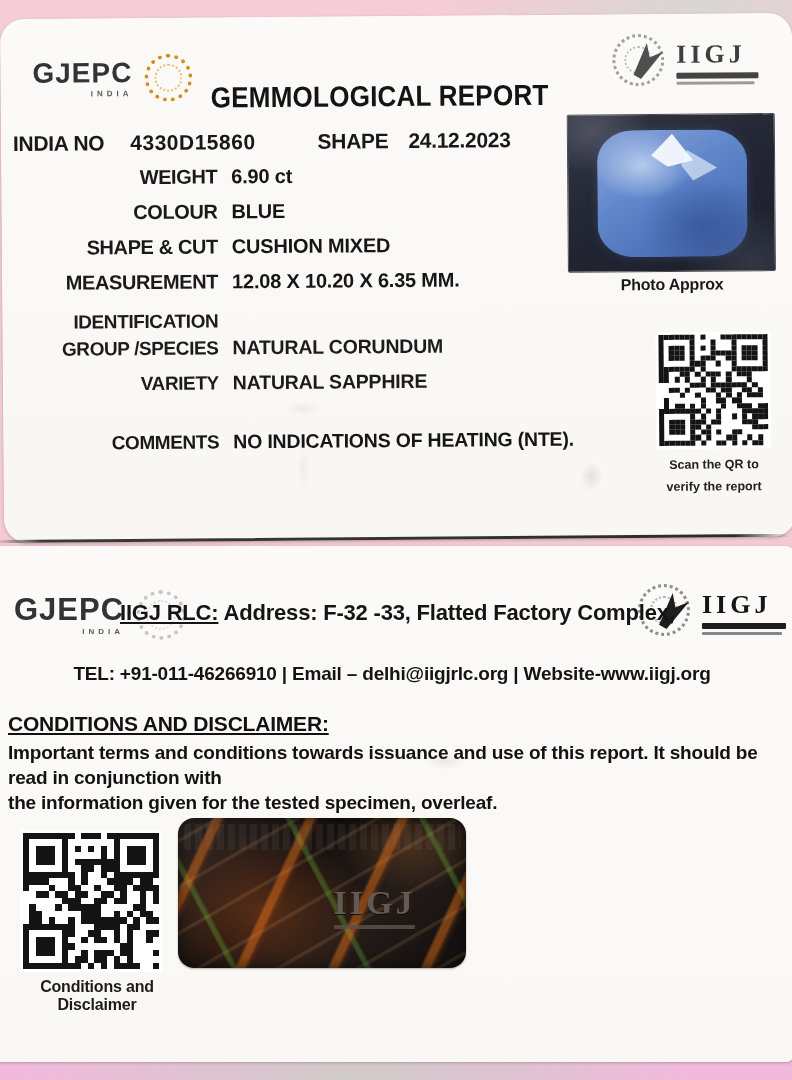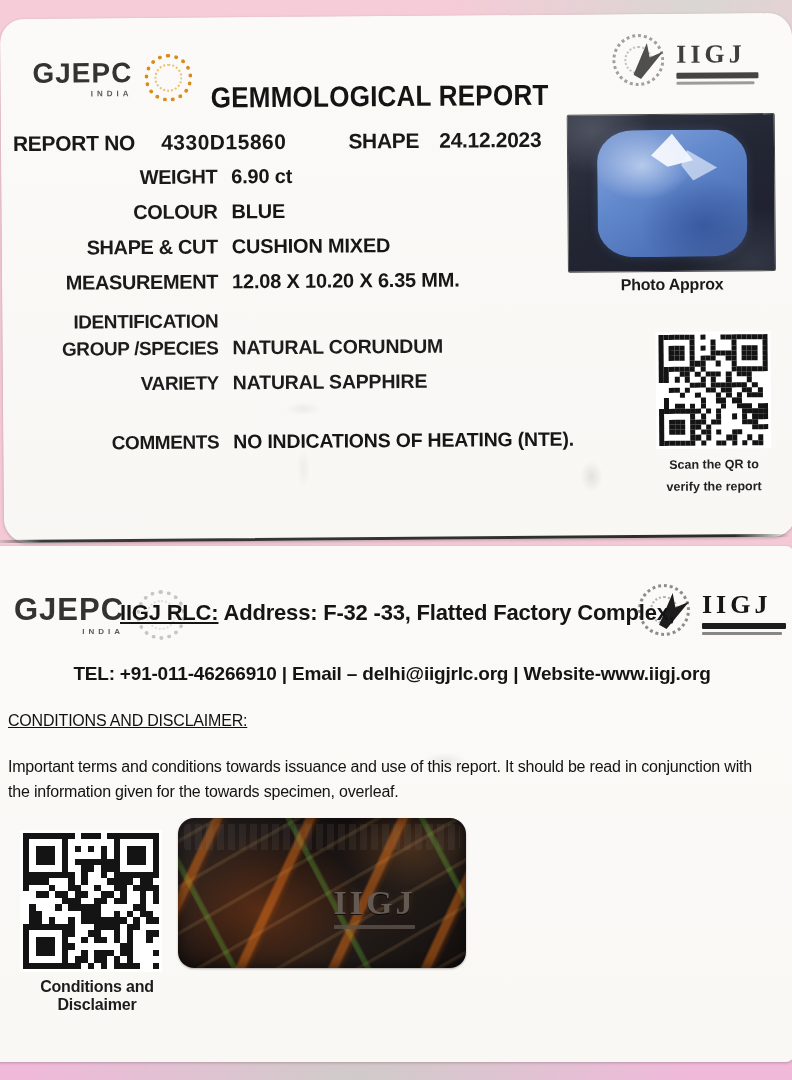--- a/index.html
+++ b/index.html
@@ -146,25 +146,25 @@
   .address-block{ position:absolute; left:130px; top:54px; width:520px; text-align:center; }
   .addr-line1{ font-size:22px; font-weight:700; letter-spacing:-.2px; color:#141414; white-space:nowrap; }
   .addr-intro{ text-decoration:underline; font-weight:800; }
   .addr-line2{ font-size:19px; font-weight:700; margin-top:7px; color:#141414; }
   .contact-line{
     position:absolute; left:0; right:0; top:117px; text-align:center;
     font-size:19px; font-weight:700; letter-spacing:-.2px; color:#141414; white-space:nowrap;
   }
   .disclaimer-heading{
     position:absolute; left:18px; top:166px;
-    font-size:16px; font-weight:400; letter-spacing:-.2px; text-decoration:underline; color:#111;
+    font-size:21px; font-weight:700; letter-spacing:-.2px; text-decoration:underline; color:#111;
   }
   .disclaimer-text{
-    position:absolute; left:18px; top:208px; width:760px;
-    font-size:16px; font-weight:400; letter-spacing:-.2px; line-height:25px; color:#121212;
+    position:absolute; left:18px; top:194px; width:760px;
+    font-size:19px; font-weight:700; letter-spacing:-.2px; line-height:25px; color:#121212;
   }
 
   
   .hologram{
     position:absolute; left:188px; top:272px; width:288px; height:150px;
     border-radius:16px; overflow:hidden;
     background:
       repeating-linear-gradient(115deg, transparent 0 30px, rgba(255,125,25,.42) 33px 39px, rgba(140,60,10,.25) 42px, transparent 46px 84px),
       repeating-linear-gradient(62deg, transparent 0 46px, rgba(110,210,60,.28) 48px 51px, transparent 54px 118px),
       repeating-linear-gradient(150deg, transparent 0 18px, rgba(255,200,120,.12) 19px 21px, transparent 23px 40px),
@@ -211,21 +211,21 @@
       <span class="word">
         <span class="name">IIGJ</span>
         <span class="bar" style="display:block; width:82px;"></span>
         <span class="fineprint" style="display:block; width:78px;"></span>
       </span>
     </div>
 
     <div class="report-title">GEMMOLOGICAL REPORT</div>
 
     <div class="report-line">
-      <span>REPORT NO</span>
+      <span>INDIA NO</span>
       <span class="no-val">4330D15860</span>
       <span class="date-lbl">SHAPE</span>
       <span class="date-val">24.12.2023</span>
     </div>
 
     <div class="specs">
       <div class="spec-row">
         <div class="spec-label">WEIGHT</div>
         <div class="spec-value">6.90 ct</div>
       </div>
@@ -745,21 +745,21 @@
         <span class="addr-intro">IIGJ RLC:</span>
         <span>Address: F-32 -33, Flatted Factory Complex,</span>
       </div>
     </div>
 
     <div class="contact-line">TEL: +91-011-46266910 | Email – delhi@iigjrlc.org | Website-www.iigj.org</div>
 
     <div class="disclaimer-heading">CONDITIONS AND DISCLAIMER:</div>
     <div class="disclaimer-text">
       <div>Important terms and conditions towards issuance and use of this report. It should be read in conjunction with</div>
-      <div>the information given for the towards specimen, overleaf.</div>
+      <div>the information given for the tested specimen, overleaf.</div>
     </div>
 
     <div class="qr qr-back">
         <i class="d"></i>
         <i class="d"></i>
         <i class="d"></i>
         <i class="d"></i>
         <i class="d"></i>
         <i class="d"></i>
         <i class="d"></i>

